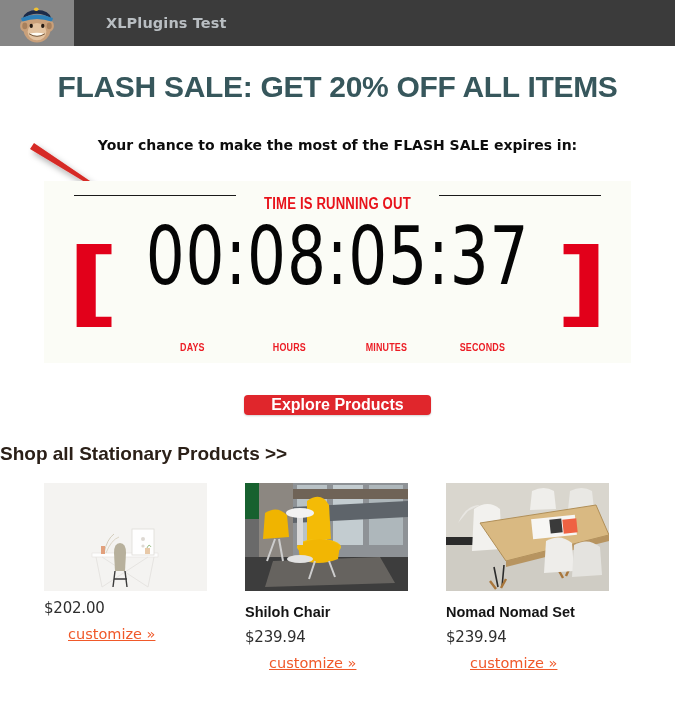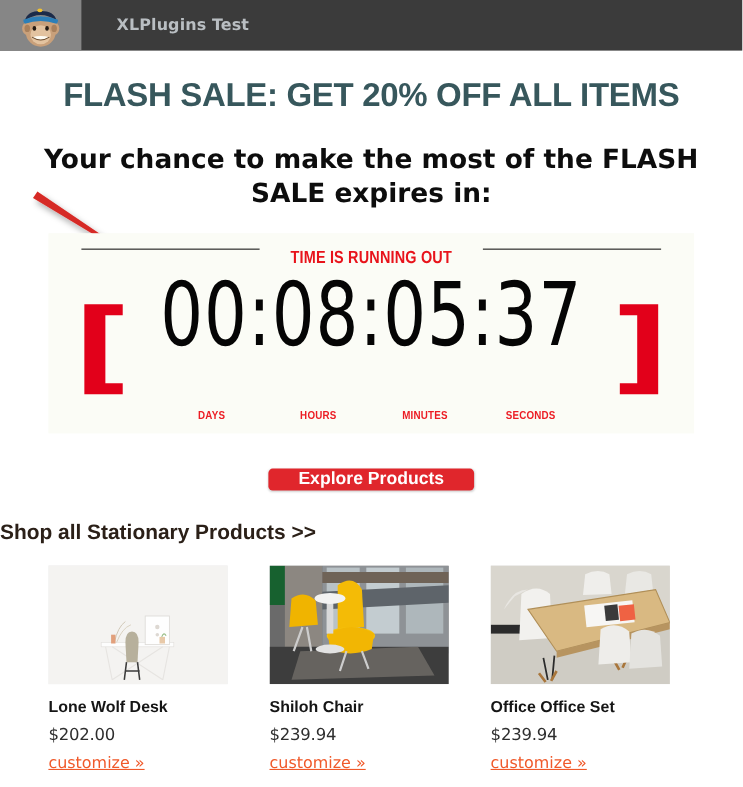--- a/index.html
+++ b/index.html
@@ -58,21 +58,21 @@
     font-size: 30px;
     font-weight: bold;
     letter-spacing: -0.3px;
     margin: 24px 0 16px 0;
     font-family: "Liberation Sans", sans-serif;
   }
 
   .subhead {
     text-align: center;
     color: #0d0d0d;
-    font-size: 24px;
+    font-size: 14px;
     font-weight: bold;
     line-height: 31px;
     margin: 26px 38px 0 38px;
     font-family: "DejaVu Sans", sans-serif;
   }
 
   
   .timer-wrap {
     position: relative;
     margin: 20px 44px 0 44px;
@@ -228,20 +228,21 @@
     letter-spacing: -0.2px;
   }
   .product-link {
     margin-top: 9px;
     font-size: 14.5px;
     color: #f0592a;
     text-decoration: underline;
     font-family: "DejaVu Sans", sans-serif;
     cursor: pointer;
     display: inline-block;
+    margin-left: 24px;
   }
 </style>
 </head>
 <body>
 
 <div class="header">
   <div class="logo-box">
     <span class="freddie">
       <svg viewBox="0 0 64 64" width="46" height="46">
         <ellipse cx="32" cy="40" rx="19" ry="19" fill="#c9a07a"></ellipse>
@@ -323,21 +324,20 @@
           <circle cx="99" cy="63" r="1.6" fill="#ddd8d2"></circle>
           <path d="M60 70 q3 -14 10 -19" stroke="#cfc7b6" stroke-width="0.9" fill="none"></path>
           <path d="M62 70 q5 -13 13 -16" stroke="#d6cdbb" stroke-width="0.8" fill="none"></path>
           <rect x="57" y="63" width="4" height="8" fill="#e2a07c"></rect>
           <rect x="101" y="65" width="5" height="6" fill="#e8c9a8"></rect>
           <path d="M103 65 q2 -5 4 -1" stroke="#9bbf8a" stroke-width="1" fill="none"></path>
           <path d="M70 70 q0 -10 6 -10 q6 0 6 10 l-1 18 h-10 z" fill="#b7b09c"></path>
           <path d="M71 88 l-2 16 M81 88 l2 16 M70 96 h13" stroke="#3b3b3b" stroke-width="1.4" fill="none"></path>
         </svg>
       </div>
-      <div class="product-name">Lone Wolf Desk</div>
       <div class="product-price">$202.00</div>
       <div class="product-link">customize »</div>
     </div>
 
     <div class="product">
       <div class="product-img">
         <svg width="163" height="108" viewBox="0 0 163 108">
           <rect width="163" height="108" fill="#6a6a6a"></rect>
           <rect x="0" y="0" width="14" height="36" fill="#17612f"></rect>
           <rect x="14" y="0" width="34" height="74" fill="#8c8781"></rect>
@@ -380,19 +380,19 @@
           <path d="M60 78 L163 52 L163 58 L60 84 Z" fill="#b79460"></path>
           <rect x="86" y="34" width="44" height="20" fill="#f7f6f4" transform="rotate(-6 108 44)"></rect>
           <rect x="104" y="36" width="12" height="14" fill="#3a3a3a" transform="rotate(-6 110 43)"></rect>
           <rect x="117" y="36" width="14" height="14" fill="#ef6243" transform="rotate(-6 124 43)"></rect>
           <path d="M48 84 l4 20 M58 82 l-2 22 M110 64 l-2 24 M120 62 l4 22" stroke="#2b2b2b" stroke-width="1.6" fill="none"></path>
           <path d="M44 98 l6 8 M60 96 l-5 9 M112 86 l5 9 M124 84 l-4 9" stroke="#a9763b" stroke-width="2.4" fill="none"></path>
           <path d="M100 58 q14 -8 26 2 l2 28 l-30 2 z" fill="#eeedea"></path>
           <path d="M128 62 q14 -8 26 2 l2 28 l-30 2 z" fill="#e4e3df"></path>
         </svg>
       </div>
-      <div class="product-name">Office Office Set</div>
+      <div class="product-name">Nomad Nomad Set</div>
       <div class="product-price">$239.94</div>
       <div class="product-link">customize »</div>
     </div>
 
   </div>
 </div>
 
 </body></html>

